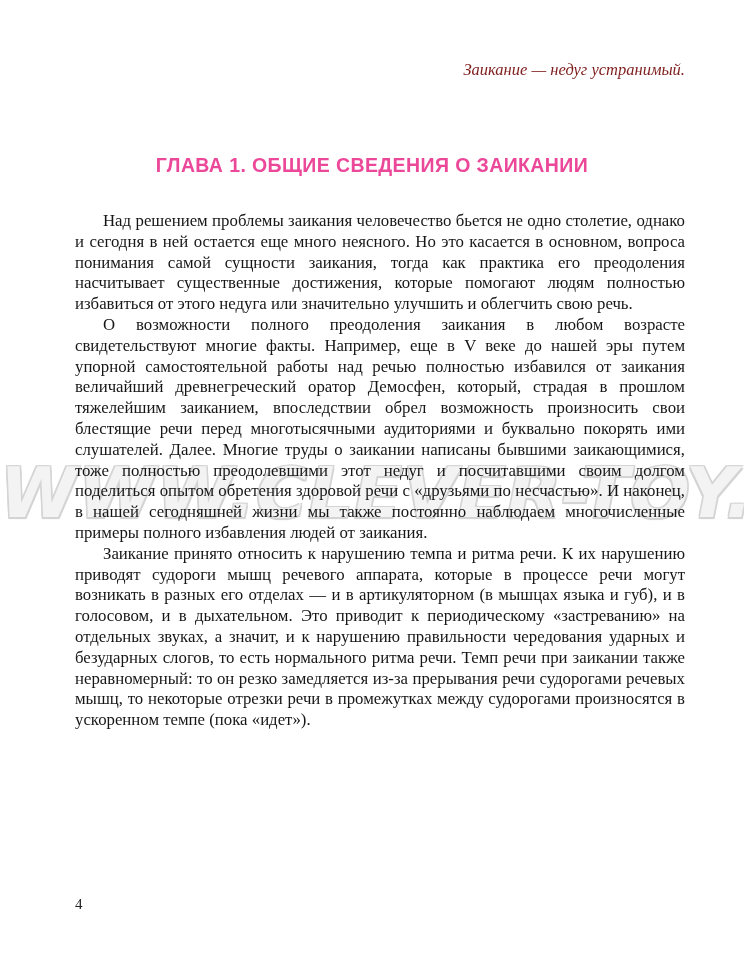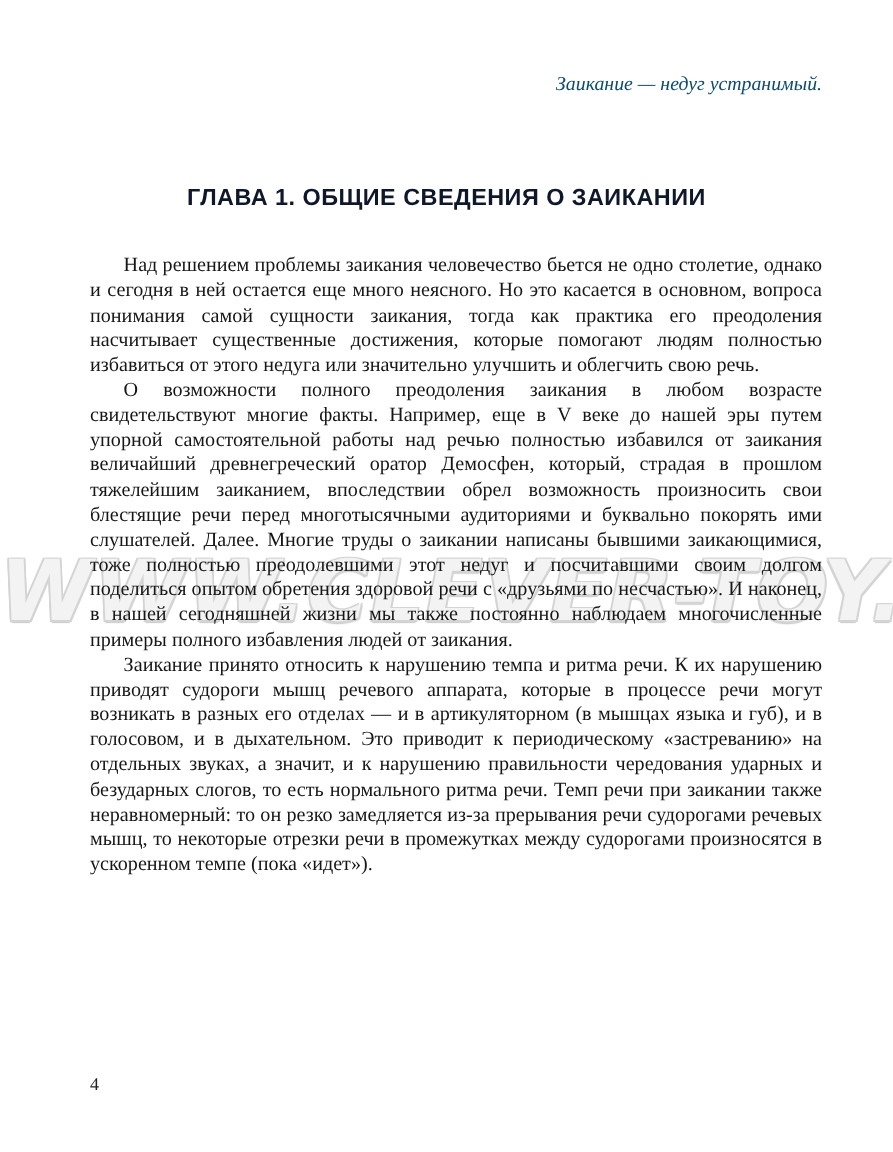--- a/index.html
+++ b/index.html
@@ -43,34 +43,34 @@
     z-index: 1;
   }
   .epigraph {
     position: absolute;
     top: 58px;
     right: 59px;
     text-align: left;
     font-style: italic;
     font-size: 16.5px;
     line-height: 23px;
-    color: #0c4a6e;
+    color: #7f1d1d;
   }
   .chapter-title {
     position: absolute;
     top: 154px;
     left: 0;
     width: 744px;
     margin: 0;
     text-align: center;
     font-family: "Liberation Sans", sans-serif;
     font-weight: bold;
     font-size: 19.5px;
     letter-spacing: 0.4px;
-    color: #0f172a;
+    color: #ec4899;
   }
   .body-text {
     position: absolute;
     top: 211px;
     left: 75px;
     width: 610px;
     font-size: 16.8px;
     line-height: 20.8px;
     text-align: justify;
     color: #161616;

